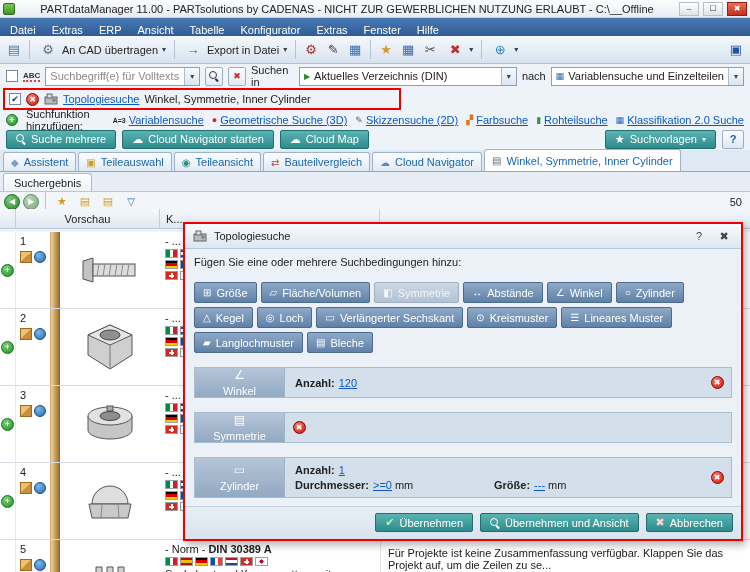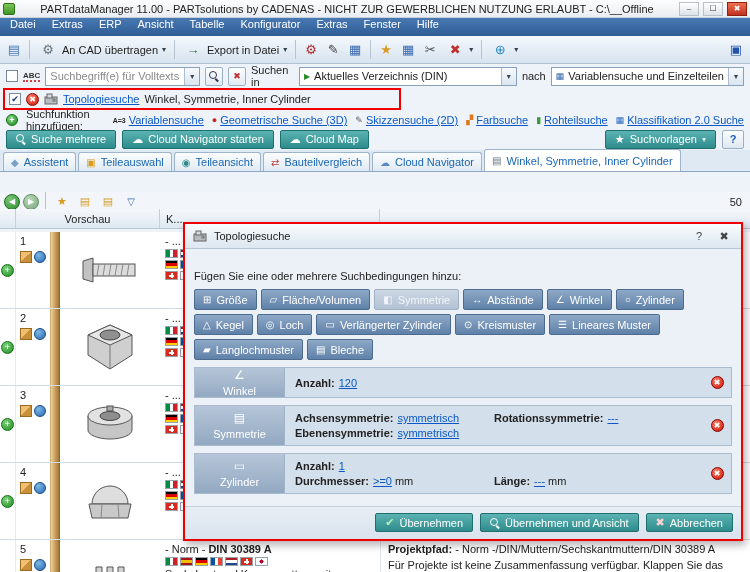--- a/index.html
+++ b/index.html
@@ -9,21 +9,21 @@
   .band{position:absolute;left:0;right:0;display:flex;align-items:center}
 
   
   #titlebar{top:0;height:18px;background:linear-gradient(#fdfdfd,#e9edf2);border-bottom:1px solid #c9d2dc;padding:0 3px;gap:4px}
   .appico{width:12px;height:12px;background:linear-gradient(#7dc855,#3f9428);border:1px solid #2c7018;border-radius:2px;flex:none}
   #titlebar .t{flex:1;text-align:center;white-space:nowrap;overflow:hidden;font-size:11px}
   .winbtn{width:20px;height:14px;display:flex;align-items:center;justify-content:center;font-size:8px;color:#333;border:1px solid #b8c0c8;background:linear-gradient(#fff,#dde3e9);cursor:pointer}
   .winbtn.close{background:linear-gradient(#f07050,#c03020);color:#fff;border-color:#902010}
 
   
-  #menubar{top:18px;height:18px;background:linear-gradient(#4879b3,#2f5c95);padding:6px 2px;align-items:flex-end}
+  #menubar{top:18px;height:18px;background:linear-gradient(#4879b3,#2f5c95);padding:6px 2px;align-items:flex-start}
   .mitem{color:#fff;padding:0 8px;display:flex;align-items:center;cursor:pointer}
 
   
   #toolbar{top:36px;height:28px;background:linear-gradient(#f4f8fc,#d7e3ef);border-bottom:1px solid #b3c2d3;padding:0 4px;gap:2px}
   .tico{min-width:20px;height:20px;display:inline-flex;align-items:center;justify-content:center;font-size:13px;border-radius:2px;cursor:pointer}
   .tsep{width:1px;height:19px;background:#b5c3d2;margin:0 3px}
   .tdrop{display:flex;align-items:center;gap:4px;padding:0 3px;cursor:pointer}
   .dd{font-size:8px;color:#345}
 
   
@@ -98,21 +98,21 @@
   .f-es{background:linear-gradient(#aa151b 25%,#f1bf00 25% 75%,#aa151b 75%)}
   .f-ch{background-color:#d52b1e;background-image:linear-gradient(#fff,#fff),linear-gradient(#fff,#fff);background-size:2px 5px,5px 2px;background-position:center;background-repeat:no-repeat}
   .f-jp{background-color:#fff;background-image:radial-gradient(circle,#bc002d 30%,rgba(0,0,0,0) 32%)}
   .cdesc{flex:1;padding:3px 7px;border-left:1px solid #dde5ed}
   .note{margin-top:4px}
 
   
   .dlg{position:absolute;left:183px;top:222px;width:560px;height:319px;border:2px solid #ee0000;background:#ecf1f7;box-shadow:3px 4px 8px rgba(0,0,0,.3);display:flex;flex-direction:column;z-index:20}
   .dlgtitle{height:25px;background:linear-gradient(#f8fbfd,#dce7f1);border-bottom:1px solid #b6c6d6;display:flex;align-items:center;gap:7px;padding:0 8px;flex:none}
   .dlgbtn{width:18px;height:16px;display:flex;align-items:center;justify-content:center;color:#444;cursor:pointer}
-  .dlgbody{flex:1;display:flex;flex-direction:column;gap:7px;padding:21px 9px 4px;overflow:hidden}
+  .dlgbody{flex:1;display:flex;flex-direction:column;gap:14px;padding:7px 9px 4px;overflow:hidden}
   .bgrid{display:flex;flex-wrap:wrap;gap:4px}
   .steel{background:linear-gradient(#8fa9c7,#5f81a8);border:1px solid #4c6b90;color:#fff;font-size:11px;height:21px;display:inline-flex;align-items:center;gap:5px;padding:0 8px;border-radius:2px;cursor:pointer;white-space:nowrap}
   .steel .bico{font-size:10px}
   .steel.disabled{background:linear-gradient(#ccd7e4,#b3c2d4);border-color:#9fb0c2;color:#f2f5f9;cursor:default}
   .cond{display:flex;border:1px solid #a9bcd0;background:#d3dfeb}
   .condlbl{width:90px;background:linear-gradient(#b6c5d8,#92a9c2);color:#fff;display:flex;flex-direction:column;align-items:center;justify-content:center;gap:3px;border-right:1px solid #a0b4c8;flex:none}
   .condlbl .cico{font-size:12px}
   .condbody{flex:1;padding:6px 10px;display:grid;grid-template-columns:185px 1fr;gap:3px 14px;align-content:center}
   .fld{white-space:nowrap}
   .fld b{margin-right:4px}
@@ -294,20 +294,23 @@
     <span class="tab">
         <span class="tabico" style="color:#5a8ac0">☁</span>
         <span>Cloud Navigator</span>
       </span>
     <span class="tab active">
         <span class="tabico" style="color:#6a7684">▤</span>
         <span>Winkel, Symmetrie, Inner Cylinder</span>
       </span>
   </div>
 
+  <div id="subtabbar" class="band">
+    <span class="subtab">Suchergebnis</span>
+  </div>
 
   <div id="navrow" class="band">
     <span class="nava back">◀</span>
     <span class="nava fwd">▶</span>
     <span class="tsep"></span>
     <span class="tico" style="color:#d89a20;font-size:11px">★</span>
     <span class="tico" style="color:#d8a030;font-size:11px">▤</span>
     <span class="tico" style="color:#d8a030;font-size:11px">▤</span>
     <span class="tico" style="color:#3a6ab0;font-size:10px">▽</span>
     <span class="count">50</span>
@@ -473,21 +476,20 @@
             <span class="flag f-es"></span>
             <span class="flag f-de"></span>
             <span class="flag f-fr"></span>
             <span class="flag f-nl"></span>
             <span class="flag f-ch"></span>
             <span class="flag f-jp"></span>
           </span>
         <span>Sechskant und Kronenmuttern mit</span>
       </span>
       <span class="cdesc">
-        <div><b>Projektpfad:</b> <span>- Norm -/DIN/Muttern/Sechskantmuttern/DIN 30389 A</span></div>
         <div class="note">Für Projekte ist keine Zusammenfassung verfügbar. Klappen Sie das Projekt auf, um die Zeilen zu se...</div>
       </span>
     </div>
   </div>
 
   <div class="dlg">
     <div class="dlgtitle">
       <svg width="14" height="12">
           <rect x="1" y="4" width="12" height="7" fill="#b8bcc0" stroke="#666"></rect>
           <rect x="3" y="1" width="5" height="4" fill="#d8dcdf" stroke="#666"></rect>
@@ -528,21 +530,21 @@
         <span class="steel">
             <span class="bico">△</span>
             <span>Kegel</span>
           </span>
         <span class="steel">
             <span class="bico">◎</span>
             <span>Loch</span>
           </span>
         <span class="steel">
             <span class="bico">▭</span>
-            <span>Verlängerter Zylinder</span>
+            <span>Verlängerter Sechskant</span>
           </span>
         <span class="steel">
             <span class="bico">⊙</span>
             <span>Kreismuster</span>
           </span>
         <span class="steel">
             <span class="bico">☰</span>
             <span>Lineares Muster</span>
           </span>
         <span class="steel">
@@ -566,39 +568,34 @@
         <span class="condx">
             <span class="delx">✖</span>
           </span>
       </div>
 
       <div class="cond">
         <span class="condlbl">
             <span class="cico">▤</span>
             <span>Symmetrie</span>
           </span>
-        <span class="condbody">
-          <span class="fld"><b>Achsensymmetrie:</b><span class="lnk">symmetrisch</span></span>
-          <span class="fld"><b>Rotationssymmetrie:</b><span class="lnk">---</span></span>
-          <span class="fld col1"><b>Ebenensymmetrie:</b><span class="lnk">symmetrisch</span></span>
-        </span>
         <span class="condx">
             <span class="delx">✖</span>
           </span>
       </div>
 
       <div class="cond">
         <span class="condlbl">
             <span class="cico">▭</span>
             <span>Zylinder</span>
           </span>
         <span class="condbody">
           <span class="fld"><b>Anzahl:</b><span class="lnk">1</span></span>
           <span class="fld col1"><b>Durchmesser:</b><span class="lnk">&gt;=0</span><span class="sfx">mm</span></span>
-          <span class="fld"><b>Länge:</b><span class="lnk">---</span><span class="sfx">mm</span></span>
+          <span class="fld"><b>Größe:</b><span class="lnk">---</span><span class="sfx">mm</span></span>
         </span>
         <span class="condx">
             <span class="delx">✖</span>
           </span>
       </div>
     </div>
 
     <div class="dlgfoot">
       <span class="teal">
           <span class="g-green">✔</span>

